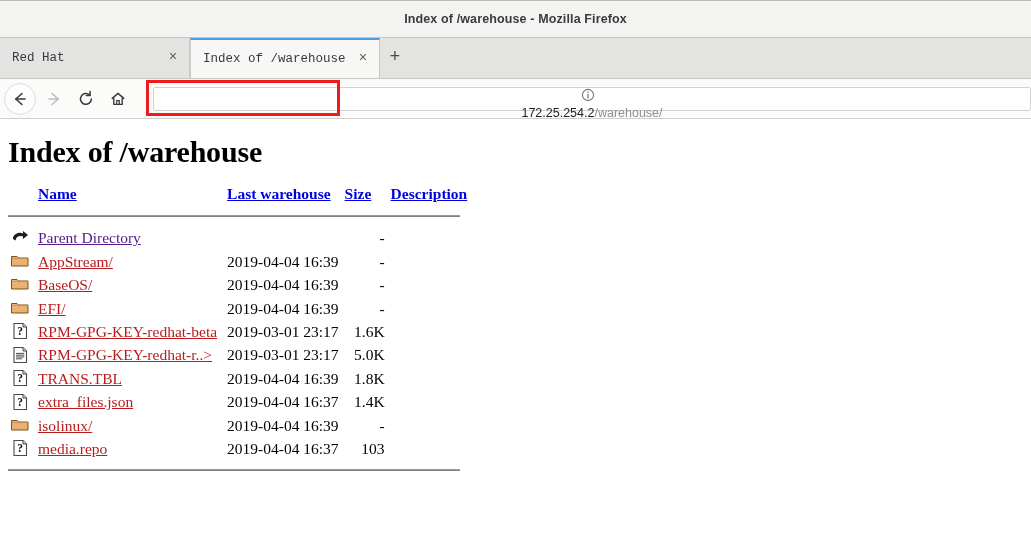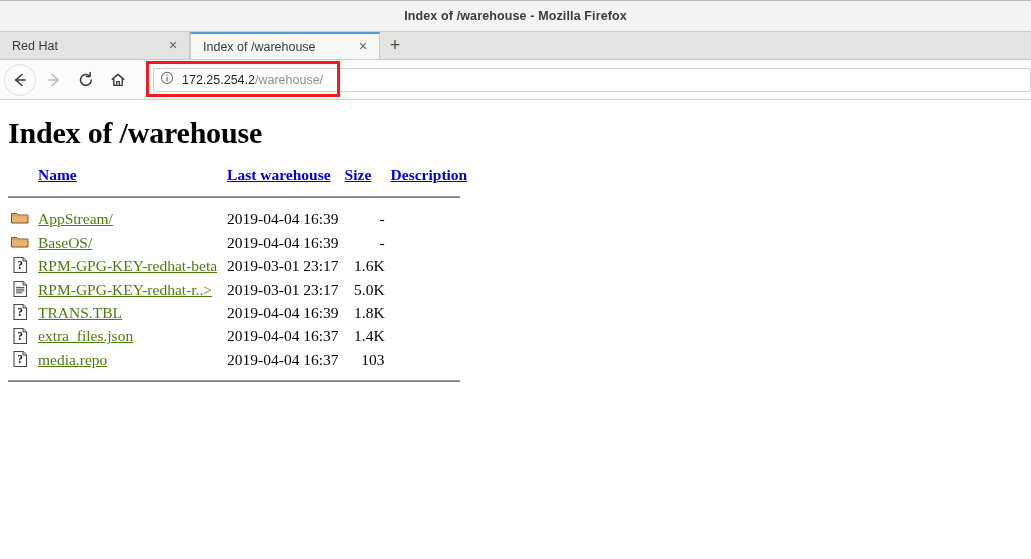--- a/index.html
+++ b/index.html
@@ -10,45 +10,46 @@
   body {
     width: 1031px;
     height: 559px;
     overflow: hidden;
     font-family: "Liberation Sans", sans-serif;
     -webkit-font-smoothing: antialiased;
   }
 
   
   .titlebar {
-    height: 32px;
+    height: 38px;
     background: #f3f3f2;
     border-bottom: 1px solid #c6c6c4;
     border-top: 1px solid #b9b9b7;
     display: flex;
     align-items: center;
     justify-content: center;
     box-sizing: border-box;
   }
   .titlebar-text {
     font-size: 12.5px;
     font-weight: bold;
     color: #3b3b3b;
     letter-spacing: 0.01em;
   }
 
   
   .tabstrip {
-    height: 28px;
+    height: 41px;
     background: #e3e3e1;
     display: flex;
     align-items: stretch;
     box-sizing: border-box;
     border-bottom: 1px solid #c8c8c6;
     position: relative;
+    font-family: Liberation Mono, monospace;
   }
   .tab {
     display: flex;
     align-items: center;
     box-sizing: border-box;
     position: relative;
     padding: 0 8px 0 12px;
     font-size: 12.5px;
     color: #36393c;
   }
@@ -143,20 +144,21 @@
     height: 24px;
     background: #ffffff;
     border: 1px solid #d2d2d0;
     border-radius: 2px;
     display: flex;
     align-items: center;
     width: 100%;
     box-sizing: border-box;
     padding: 0 6px;
     margin-left: 7px;
+    flex-direction: column;
   }
   .info-icon { flex: 0 0 auto; margin-right: 8px; display:block; }
   .url-text {
     font-size: 12.5px;
     color: #2b2b2b;
     white-space: nowrap;
   }
   .url-text .host { color: #1f1f1f; }
   .url-text .path { color: #8f8f8f; }
 
@@ -213,21 +215,21 @@
   .sp-top { height: 9px; }
   .sp-bot { height: 9px; }
 
   .col-icon { width: 28px; padding-left: 2px !important; }
   .col-name { padding-right: 10px !important; margin-left: 24px; }
   .col-date { text-align: right; padding-right: 6px !important; }
   .col-size { text-align: right; width: 40px; padding-right: 6px !important; }
   .col-desc { }
 
   td.col-name a {
-    color: #4d7c0f;
+    color: #b91c1c;
     text-decoration: underline;
   }
   td.col-name a.visited {
     color: #551a8b;
   }
   .icon-box {
     display: inline-block;
     vertical-align: middle;
     width: 20px;
     height: 22px;
@@ -331,34 +333,53 @@
         <td class="hrcell" colspan="5">
           <div class="sp-top"></div>
           <div class="hr-line"></div>
           <div class="sp-bot"></div>
         </td>
       </tr>
     </thead>
     <tbody id="listing-body">
         <tr>
           <td class="col-icon"><span class="icon-box"><svg width="20" height="20" viewBox="0 0 20 20">
+                <path d="M3 12 C3 7, 9 4.5, 13 6.5 L13 4 L18 8 L13 12 L13 9.5 C10 8.2, 6 9.5, 5.5 13.5 Z" fill="#1c1c1c"></path>
+              </svg></span></td>
+          <td class="col-name"><a href="#" class="visited">Parent Directory</a></td>
+          <td class="col-date"></td>
+          <td class="col-size">-</td>
+          <td class="col-desc"></td>
+        </tr>
+        <tr>
+          <td class="col-icon"><span class="icon-box"><svg width="20" height="20" viewBox="0 0 20 20">
                 <path d="M1.5 5.5 L7 5.5 L8.5 7 L18 7 L18 15 L1.5 15 Z" fill="#e9b172" stroke="#7a5320" stroke-width="1"></path>
                 <path d="M1.5 7.6 L18 7.6" stroke="#c8914f" stroke-width="0.8"></path>
               </svg></span></td>
           <td class="col-name"><a href="#">AppStream/</a></td>
           <td class="col-date">2019-04-04 16:39</td>
           <td class="col-size">-</td>
           <td class="col-desc"></td>
         </tr>
         <tr>
           <td class="col-icon"><span class="icon-box"><svg width="20" height="20" viewBox="0 0 20 20">
                 <path d="M1.5 5.5 L7 5.5 L8.5 7 L18 7 L18 15 L1.5 15 Z" fill="#e9b172" stroke="#7a5320" stroke-width="1"></path>
                 <path d="M1.5 7.6 L18 7.6" stroke="#c8914f" stroke-width="0.8"></path>
               </svg></span></td>
           <td class="col-name"><a href="#">BaseOS/</a></td>
+          <td class="col-date">2019-04-04 16:39</td>
+          <td class="col-size">-</td>
+          <td class="col-desc"></td>
+        </tr>
+        <tr>
+          <td class="col-icon"><span class="icon-box"><svg width="20" height="20" viewBox="0 0 20 20">
+                <path d="M1.5 5.5 L7 5.5 L8.5 7 L18 7 L18 15 L1.5 15 Z" fill="#e9b172" stroke="#7a5320" stroke-width="1"></path>
+                <path d="M1.5 7.6 L18 7.6" stroke="#c8914f" stroke-width="0.8"></path>
+              </svg></span></td>
+          <td class="col-name"><a href="#">EFI/</a></td>
           <td class="col-date">2019-04-04 16:39</td>
           <td class="col-size">-</td>
           <td class="col-desc"></td>
         </tr>
         <tr>
           <td class="col-icon"><span class="icon-box"><svg width="20" height="20" viewBox="0 0 20 20">
                 <path d="M4 2.5 L13 2.5 L16.5 6 L16.5 17.5 L4 17.5 Z" fill="#ffffff" stroke="#4a4a4a" stroke-width="1.1"></path>
                 <path d="M13 2.5 L13 6 L16.5 6" fill="#d8d8d8" stroke="#4a4a4a" stroke-width="1"></path>
                 <text x="10.2" y="14.4" font-family="&quot;Liberation Serif&quot;, serif" font-size="11.5" font-weight="bold" fill="#111111" text-anchor="middle">?</text>
               </svg></span></td>
@@ -396,20 +417,30 @@
         </tr>
         <tr>
           <td class="col-icon"><span class="icon-box"><svg width="20" height="20" viewBox="0 0 20 20">
                 <path d="M4 2.5 L13 2.5 L16.5 6 L16.5 17.5 L4 17.5 Z" fill="#ffffff" stroke="#4a4a4a" stroke-width="1.1"></path>
                 <path d="M13 2.5 L13 6 L16.5 6" fill="#d8d8d8" stroke="#4a4a4a" stroke-width="1"></path>
                 <text x="10.2" y="14.4" font-family="&quot;Liberation Serif&quot;, serif" font-size="11.5" font-weight="bold" fill="#111111" text-anchor="middle">?</text>
               </svg></span></td>
           <td class="col-name"><a href="#">extra_files.json</a></td>
           <td class="col-date">2019-04-04 16:37</td>
           <td class="col-size">1.4K</td>
+          <td class="col-desc"></td>
+        </tr>
+        <tr>
+          <td class="col-icon"><span class="icon-box"><svg width="20" height="20" viewBox="0 0 20 20">
+                <path d="M1.5 5.5 L7 5.5 L8.5 7 L18 7 L18 15 L1.5 15 Z" fill="#e9b172" stroke="#7a5320" stroke-width="1"></path>
+                <path d="M1.5 7.6 L18 7.6" stroke="#c8914f" stroke-width="0.8"></path>
+              </svg></span></td>
+          <td class="col-name"><a href="#">isolinux/</a></td>
+          <td class="col-date">2019-04-04 16:39</td>
+          <td class="col-size">-</td>
           <td class="col-desc"></td>
         </tr>
         <tr>
           <td class="col-icon"><span class="icon-box"><svg width="20" height="20" viewBox="0 0 20 20">
                 <path d="M4 2.5 L13 2.5 L16.5 6 L16.5 17.5 L4 17.5 Z" fill="#ffffff" stroke="#4a4a4a" stroke-width="1.1"></path>
                 <path d="M13 2.5 L13 6 L16.5 6" fill="#d8d8d8" stroke="#4a4a4a" stroke-width="1"></path>
                 <text x="10.2" y="14.4" font-family="&quot;Liberation Serif&quot;, serif" font-size="11.5" font-weight="bold" fill="#111111" text-anchor="middle">?</text>
               </svg></span></td>
           <td class="col-name"><a href="#">media.repo</a></td>
           <td class="col-date">2019-04-04 16:37</td>

